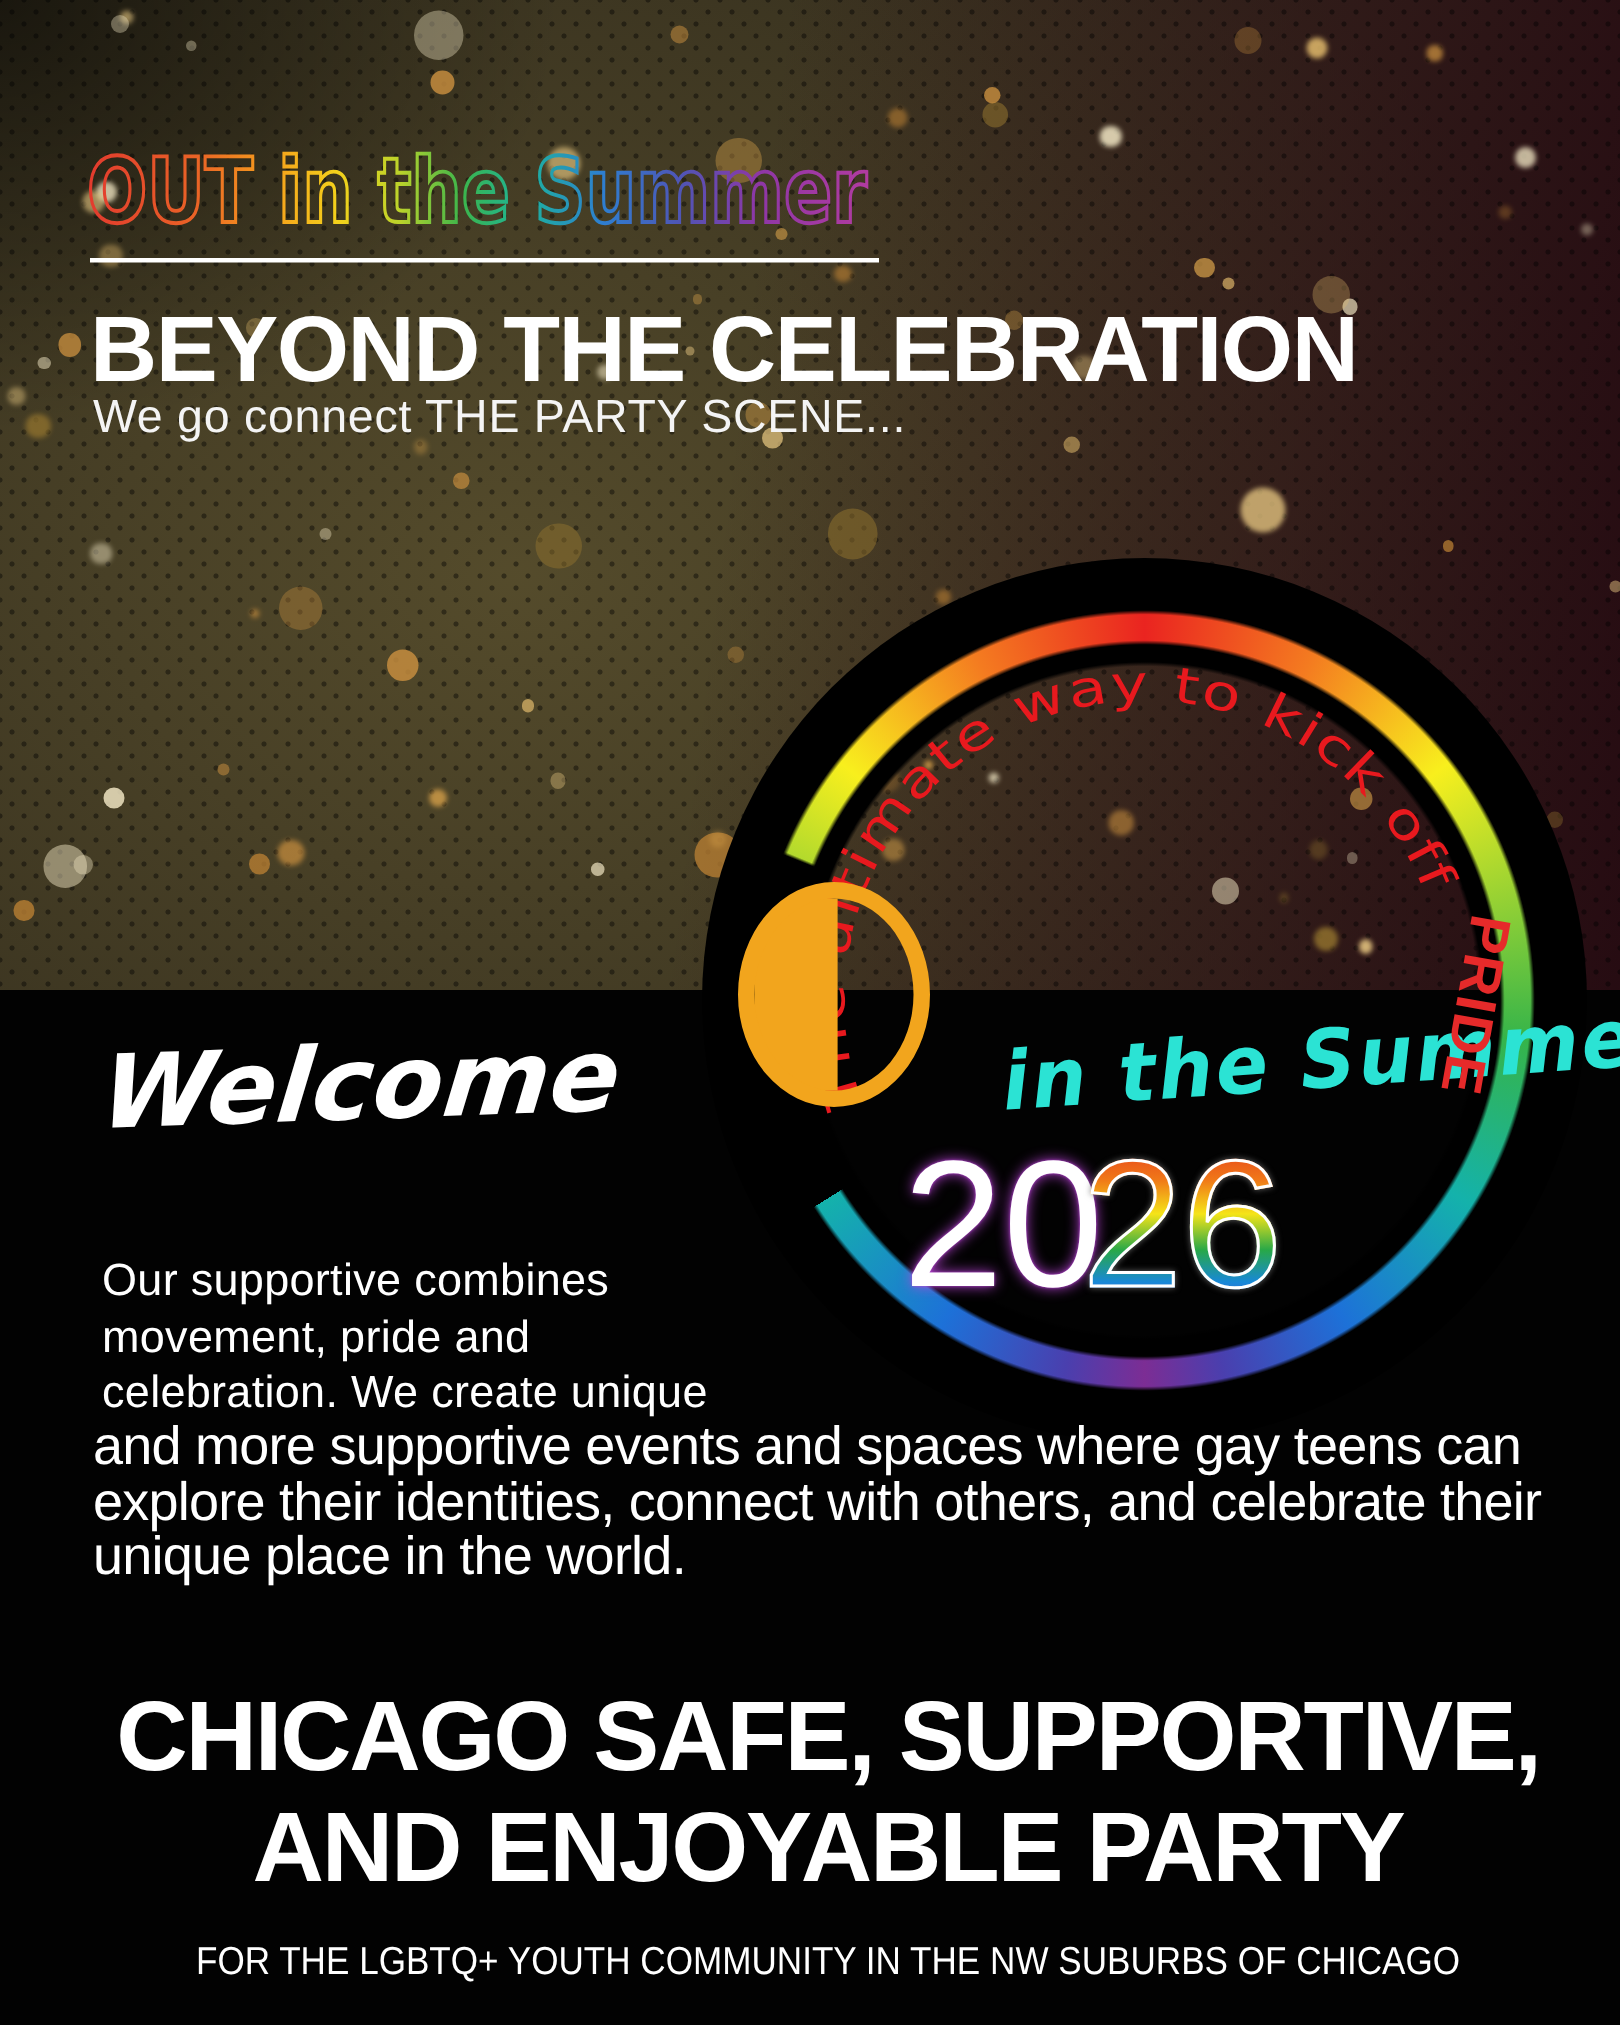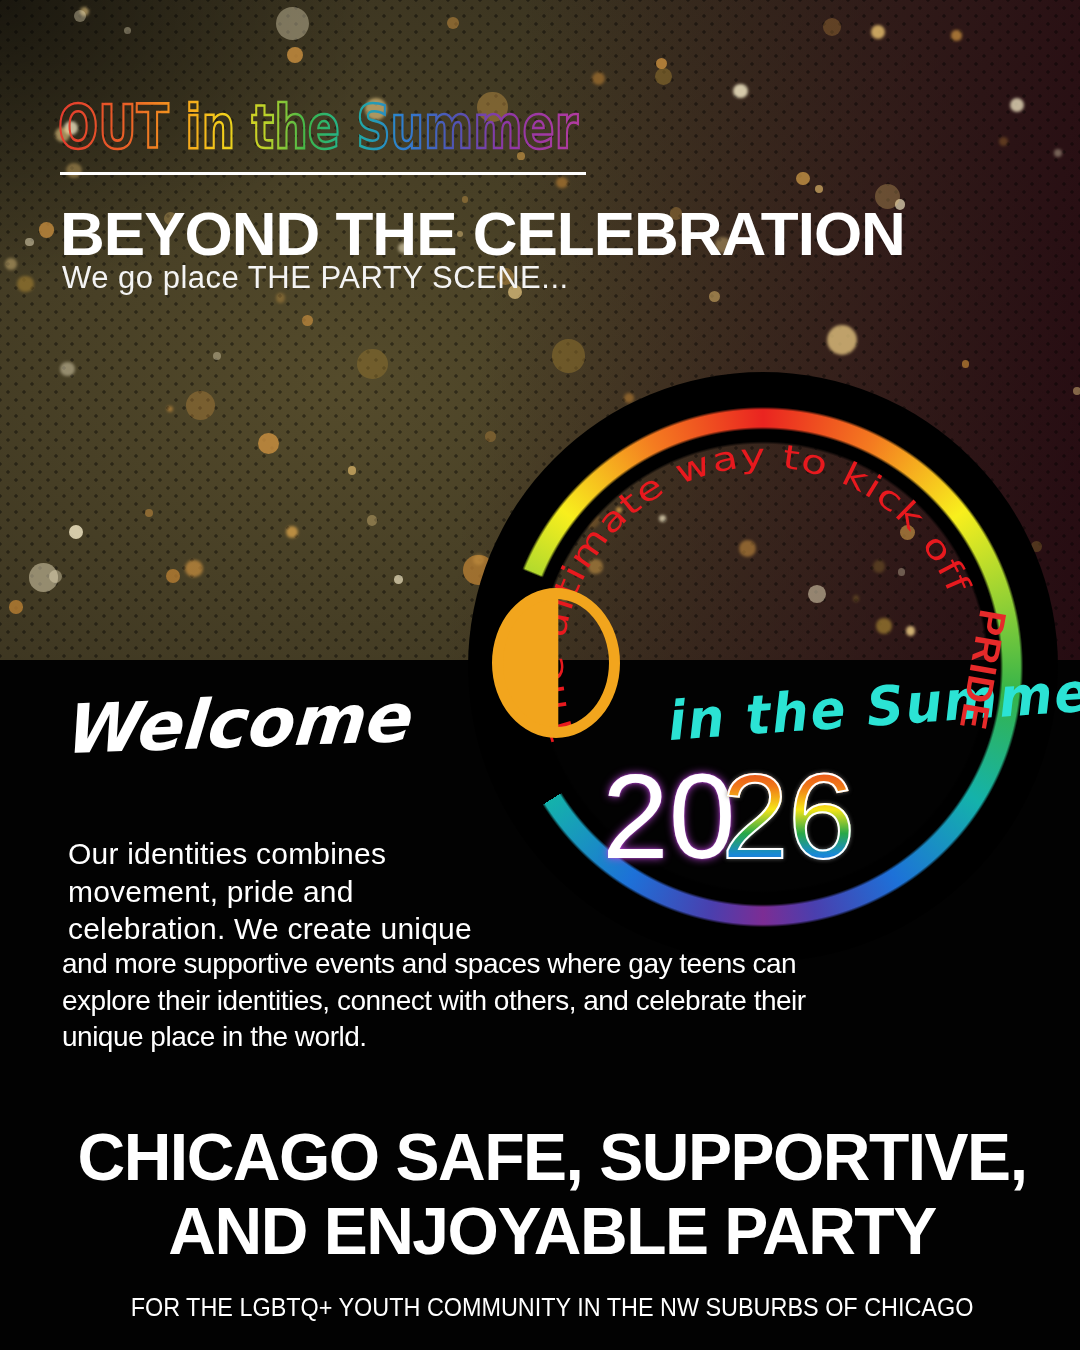--- a/index.html
+++ b/index.html
@@ -102,21 +102,21 @@
   }
 
   
   .welcome-heading{
     position:absolute;left:72px;top:690px;z-index:3;
     font-family:cursive,"DejaVu Sans",sans-serif;font-style:italic;font-weight:bold;
     font-size:68px;color:#fff;transform:skewX(-8deg) rotate(-2deg);transform-origin:left top;
     white-space:nowrap;
   }
   .philosophy-intro{position:absolute;left:68px;top:835px;z-index:3;color:#fff;font-size:30px;line-height:37.5px;letter-spacing:.2px;}
-  .philosophy-body{position:absolute;left:62px;top:946px;z-index:3;color:#fff;font-size:28px;line-height:36.5px;letter-spacing:-.5px;}
+  .philosophy-body{position:absolute;left:62px;top:946px;z-index:3;color:#fff;font-size:36px;line-height:36.5px;letter-spacing:-.5px;}
   .philosophy-intro div,.philosophy-body div{white-space:nowrap;}
 
   
   .cta{
     position:absolute;left:552px;top:1120px;z-index:3;transform:translateX(-50%);
     text-align:center;color:#fff;font-weight:bold;font-size:66px;line-height:74px;
     letter-spacing:-1.5px;white-space:nowrap;
   }
   .footer-line{
     position:absolute;left:552px;top:1292px;z-index:3;
@@ -229,41 +229,41 @@
         <stop offset=".66" stop-color="#2e7fd0"></stop>
       <stop offset=".76" stop-color="#4f55b5"></stop>
         <stop offset=".86" stop-color="#8e37a6"></stop>
       <stop offset="1" stop-color="#b13ba0"></stop>
     </linearGradient>
   </defs>
   <text x="4" y="54" font-family="DejaVu Sans, sans-serif" font-size="60" font-weight="bold" fill="none" stroke="url(#rainbow-text)" stroke-width="2.6" textLength="520" lengthAdjust="spacingAndGlyphs">OUT in the Summer</text>
 </svg>
 <div class="underline"></div>
 <div class="headline">BEYOND THE CELEBRATION</div>
-<div class="subheadline">We go place THE PARTY SCENE...</div>
+<div class="subheadline">We go connect THE PARTY SCENE...</div>
 
 <div class="badge">
   <div class="badge-band"></div>
   <div class="badge-ring"></div>
   <div class="ring-gap"></div>
   <svg class="badge-arc-svg" width="590" height="590" viewBox="0 0 590 590">
     <path id="arcpath" d="M118.4,388.9 A200,200 0 1 1 471.6,388.9" fill="none"></path>
     <text class="badge-arc-text">
       <textPath href="#arcpath" xlink:href="#arcpath" startOffset="28" textLength="625" lengthAdjust="spacingAndGlyphs">The ultimate way to kick off</textPath>
     </text>
   </svg>
   <span class="out-wordmark-o">O</span>
   <div class="badge-script">in the Summer</div>
   <div class="badge-year"><span class="year-white">20</span><span class="year-rainbow">26</span></div>
   <div class="badge-pride">PRIDE</div>
 </div>
 
 <div class="welcome-heading">Welcome</div>
 <div class="philosophy-intro">
-  <div>Our identities combines</div>
+  <div>Our supportive combines</div>
   <div>movement, pride and</div>
   <div>celebration. We create unique</div>
 </div>
 <div class="philosophy-body">
   <div>and more supportive events and spaces where gay teens can</div>
   <div>explore their identities, connect with others, and celebrate their</div>
   <div>unique place in the world.</div>
 </div>
 
 <div class="cta">

